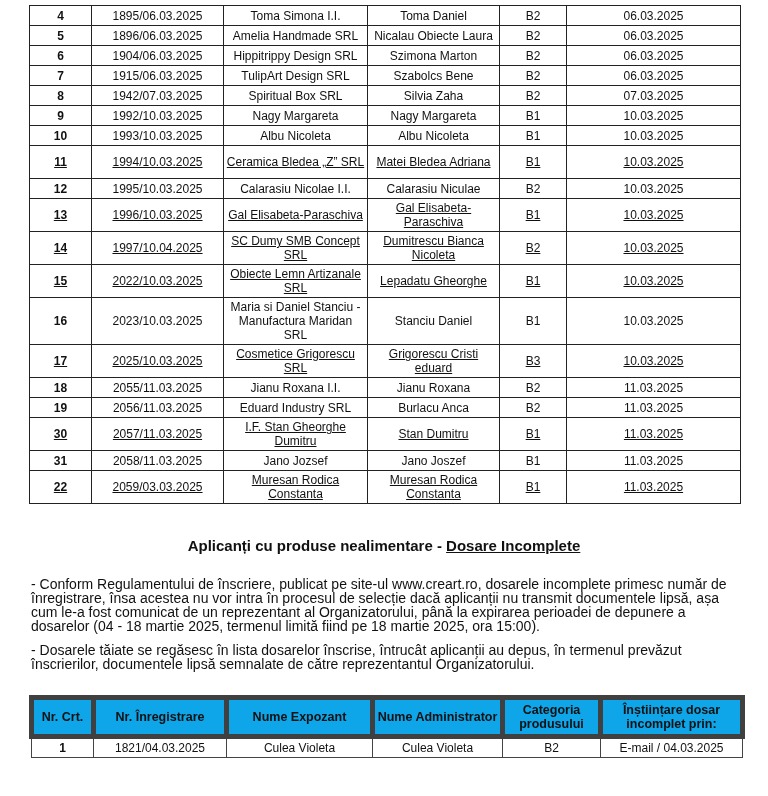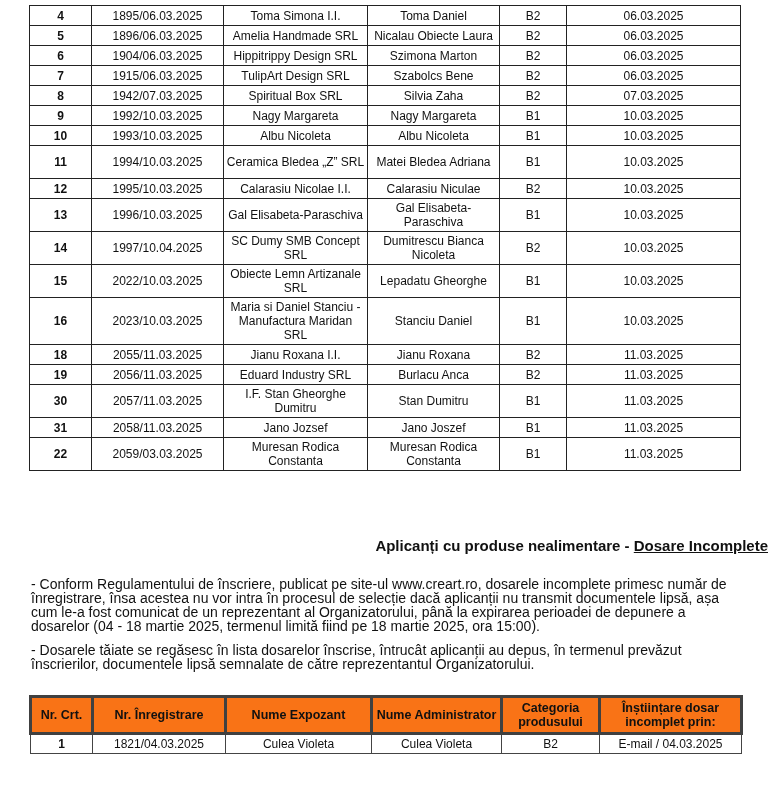--- a/index.html
+++ b/index.html
@@ -8,40 +8,40 @@
       font-family: "Liberation Sans", sans-serif; color: #111;
     }
     table { border-collapse: collapse; table-layout: fixed; position: absolute; }
     td, th {
       border: 1px solid #222; text-align: center; vertical-align: middle;
       font-size: 12px; line-height: 14px; padding: 0 2px; overflow: hidden;
     }
     #t1 { left: 29px; top: 5px; width: 711px; }
     #t1 td.nr { font-weight: bold; }
     .h20 td { height: 19px; }
-    .h33 td { height: 32px; }
+    .h33 td { height: 32px; text-decoration: underline; }
     .h47 td { height: 46px; }
 
     #section-title {
       position: absolute; left: 0; width: 768px; top: 537px;
-      text-align: right; font-weight: bold; font-size: 15px;
+      text-align: center; font-weight: bold; font-size: 15px;
     }
     #section-title .u { text-decoration: underline; }
 
     .note {
       position: absolute; left: 31px; width: 710px;
       font-size: 14px; line-height: 14px;
     }
     #note1 { top: 577px; }
     #note2 { top: 643px; }
 
     #t2 { left: 29px; top: 695px; width: 711px; }
     #t2 th {
-      background: #f97316; font-weight: bold; font-size: 12.5px; line-height: 14px;
-      height: 34px; border: 3px solid #404040;
+      background: #0ea5e9; font-weight: bold; font-size: 12.5px; line-height: 14px;
+      height: 34px; border: 5px solid #404040;
     }
     #t2 td { height: 18px; border: 1px solid #444; }
     #t2 td.nr { font-weight: bold; }
   </style>
 </head>
 <body>
 
 <table id="t1">
   <colgroup>
     <col style="width:62px">
@@ -147,20 +147,28 @@
       <td>Lepadatu Gheorghe</td>
       <td>B1</td>
       <td>10.03.2025</td>
     </tr>
     <tr class="h47">
       <td class="nr">16</td>
       <td>2023/10.03.2025</td>
       <td>Maria si Daniel Stanciu - Manufactura Maridan SRL</td>
       <td>Stanciu Daniel</td>
       <td>B1</td>
+      <td>10.03.2025</td>
+    </tr>
+    <tr class="h33">
+      <td class="nr">17</td>
+      <td>2025/10.03.2025</td>
+      <td>Cosmetice Grigorescu SRL</td>
+      <td>Grigorescu Cristi eduard</td>
+      <td>B3</td>
       <td>10.03.2025</td>
     </tr>
     <tr class="h20">
       <td class="nr">18</td>
       <td>2055/11.03.2025</td>
       <td>Jianu Roxana I.I.</td>
       <td>Jianu Roxana</td>
       <td>B2</td>
       <td>11.03.2025</td>
     </tr>

